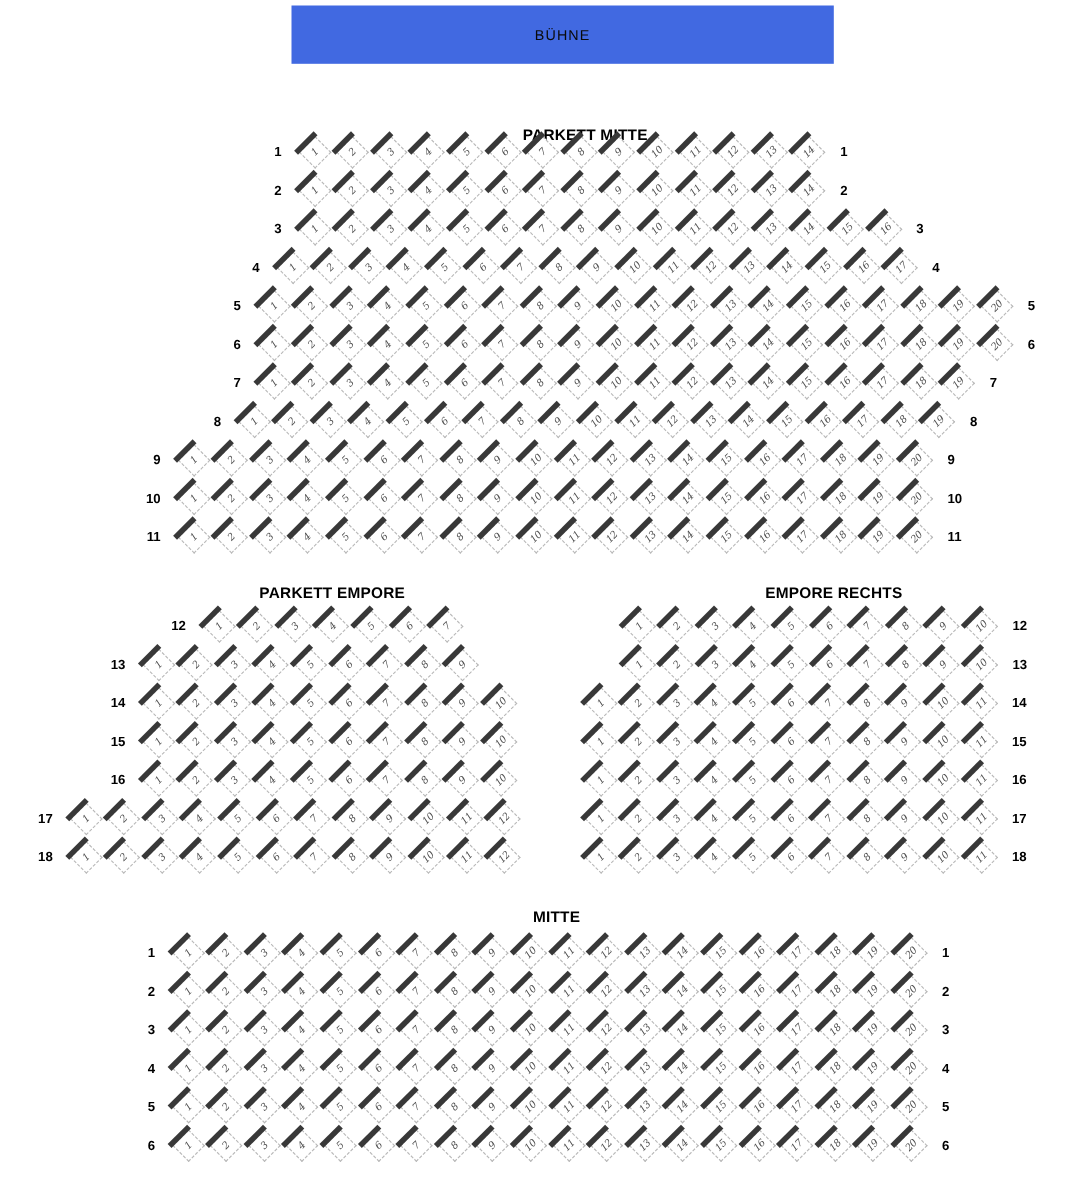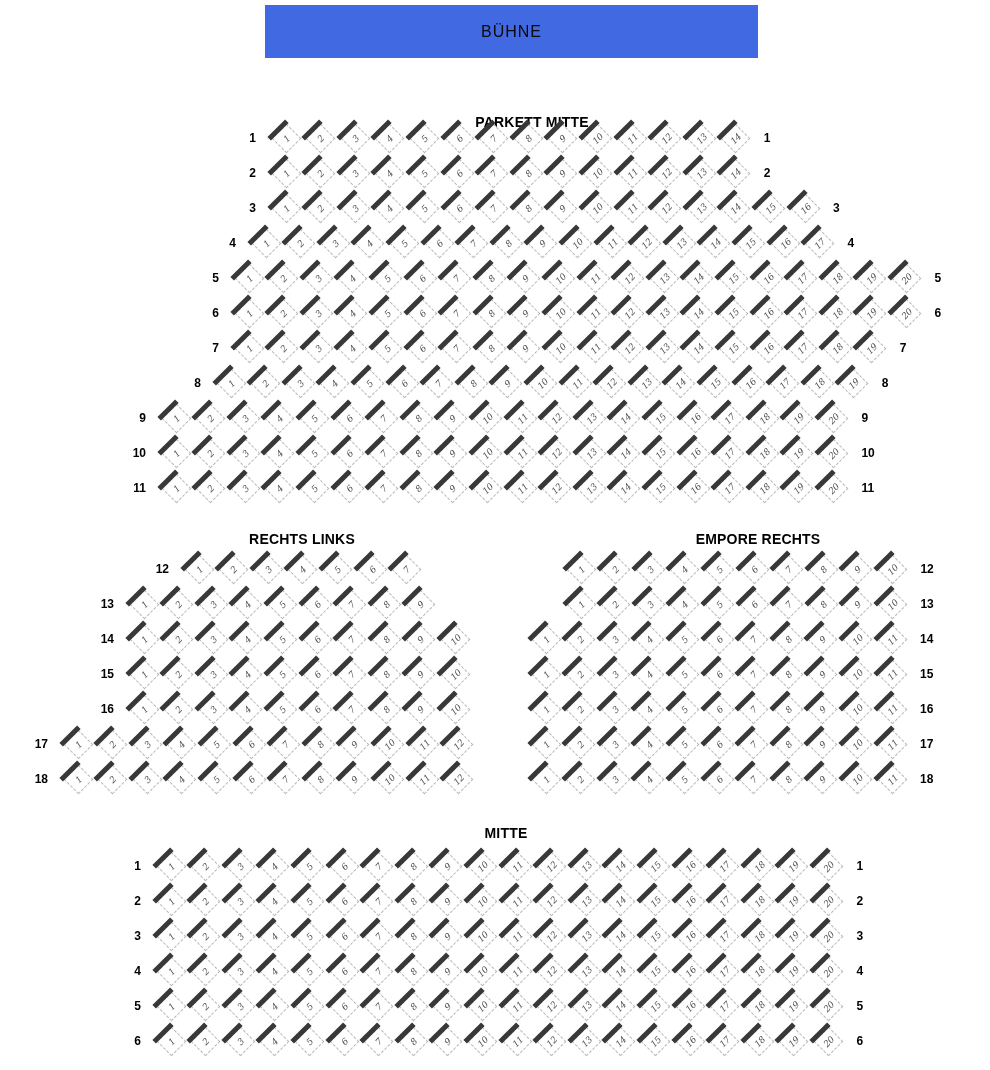--- a/index.html
+++ b/index.html
@@ -9,21 +9,21 @@
     font-family:"Liberation Sans", sans-serif;
   }
   #plan { position:absolute; left:0; top:0; width:990px; height:1070px; }
 
   .stage {
     position:absolute; left:265px; top:5px; width:493px; height:53px;
     background:var(--stage-bg,#4169e1);
     display:flex; align-items:center; justify-content:center;
   }
   .stage-label {
-    color:var(--stage-fg,#0a0a0a); font-size:16px; letter-spacing:1px; font-weight:400;
+    color:var(--stage-fg,#0a0a0a); font-size:13px; letter-spacing:1px; font-weight:400;
   }
 
   .section-title {
     position:absolute; transform:translateX(-50%);
     font-weight:bold; font-size:14px; color:#000; white-space:nowrap; letter-spacing:0.2px;
   }
 
   .row-label {
     position:absolute; font-weight:bold; font-size:12px; color:#000;
     width:40px; line-height:16px;
@@ -1073,21 +1073,21 @@
     <div class="seat" style="left: 782.8px; top: 472px;">
       <div class="sq">
         <span class="num">19</span>
       </div>
     </div>
     <div class="seat" style="left: 817.4px; top: 472px;">
       <div class="sq">
         <span class="num">20</span>
       </div>
     </div>
-    <div class="section-title" style="left: 302px; top: 531px;">RECHTS LINKS</div>
+    <div class="section-title" style="left: 302px; top: 531px;">PARKETT EMPORE</div>
     <div class="row-label left" style="left: 129px; top: 561px;">12</div>
     <div class="seat" style="left: 183px; top: 553px;">
       <div class="sq">
         <span class="num">1</span>
       </div>
     </div>
     <div class="seat" style="left: 217.6px; top: 553px;">
       <div class="sq">
         <span class="num">2</span>
       </div>

